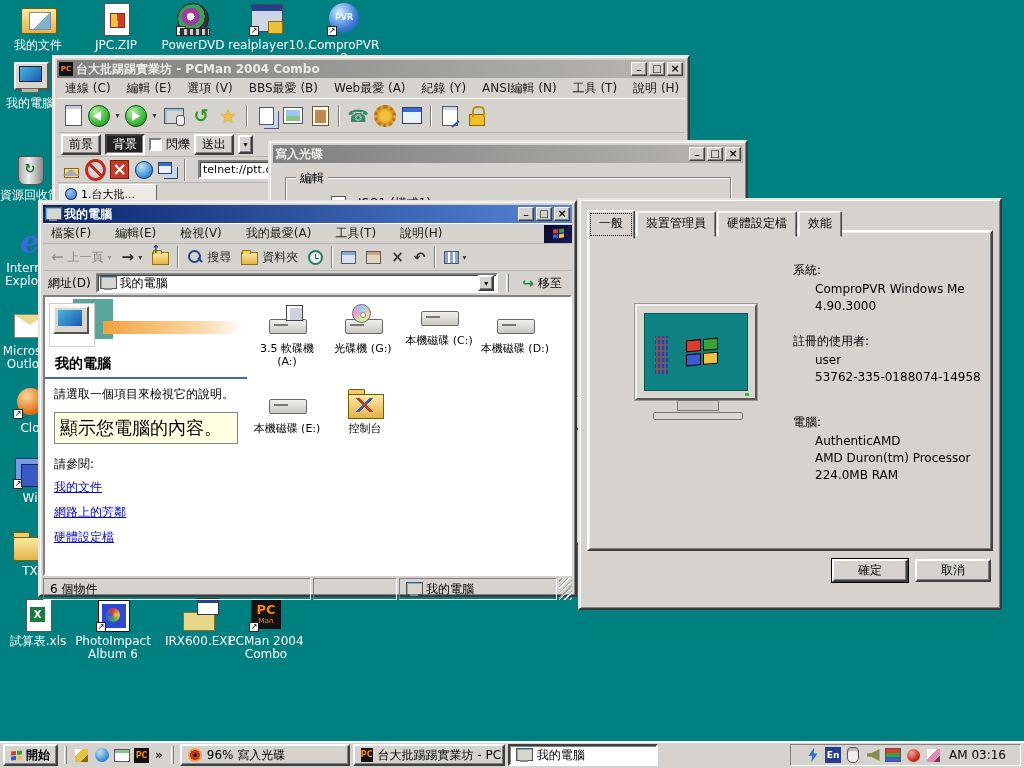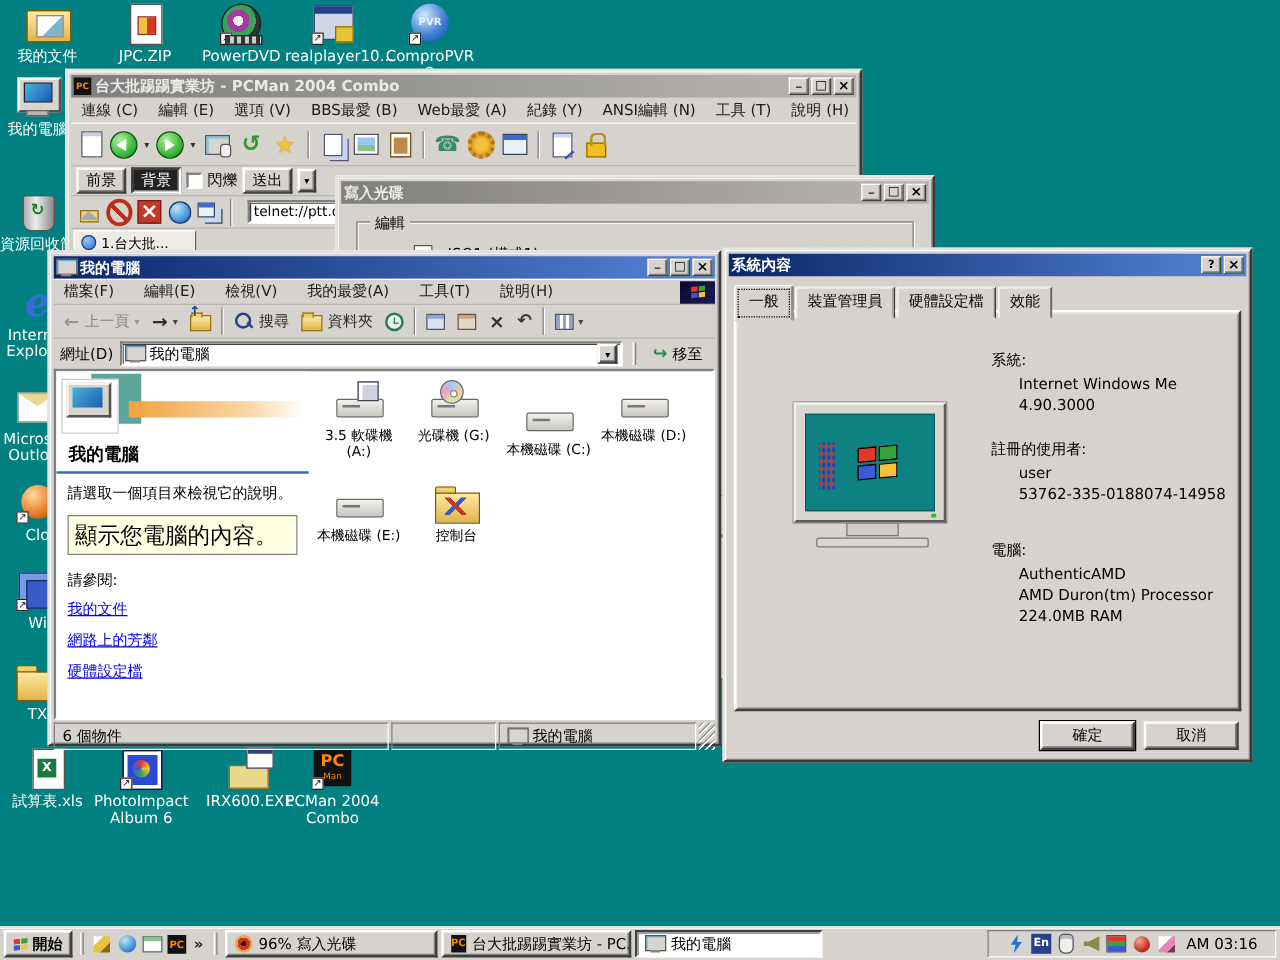--- a/index.html
+++ b/index.html
@@ -521,21 +521,21 @@
               <span class="top"></span>
             </span>
           <span class="flabel">3.5 軟碟機 (A:)</span>
         </div>
         <div class="fitem" style="left:78px;top:8px">
           <span class="ic ic-drive ic-cdrom">
               <span class="top"></span>
             </span>
           <span class="flabel">光碟機 (G:)</span>
         </div>
-        <div class="fitem" style="left:154px;top:19px">
+        <div class="fitem" style="left:154px;top:0">
           <span class="ic ic-drive"></span>
           <span class="flabel">本機磁碟 (C:)</span>
         </div>
         <div class="fitem" style="left:230px;top:8px">
           <span class="ic ic-drive"></span>
           <span class="flabel">本機磁碟 (D:)</span>
         </div>
         <div class="fitem" style="left:2px;top:88px">
           <span class="ic ic-drive"></span>
           <span class="flabel">本機磁碟 (E:)</span>
@@ -553,27 +553,20 @@
       <span class="sbar sb2"></span>
       <span class="sbar sb3">
         <span class="mini-comp"></span>
         <span>我的電腦</span>
       </span>
       <span class="grip"></span>
     </div>
   </div>
 
   <div class="win95 sp-win">
-    <div class="titlebar active">
-      <span class="title-text">系統內容</span>
-      <span class="tb-btns">
-        <span class="tb-btn g-help"></span>
-        <span class="tb-btn g-close"></span>
-      </span>
-    </div>
     <div class="sp-body">
       <div class="sp-tabs">
         <span class="sp-tab active">一般</span>
         <span class="sp-tab">裝置管理員</span>
         <span class="sp-tab">硬體設定檔</span>
         <span class="sp-tab">效能</span>
       </div>
       <div class="sp-page">
         <div class="mon2">
           <div class="mon2-screen">
@@ -584,21 +577,21 @@
                 <i class="f-b"></i>
                 <i class="f-y"></i>
               </span>
           </div>
           <span class="led"></span>
           <span class="neck"></span>
           <span class="foot"></span>
         </div>
         <div class="sp-text">
           <div class="sp-label">系統:</div>
-          <div class="sp-line">Internet Windows Me</div>
+          <div class="sp-line">ComproPVR Windows Me</div>
           <div class="sp-line">4.90.3000</div>
           <div class="gap18"></div>
           <div class="sp-label">註冊的使用者:</div>
           <div class="sp-line">user</div>
           <div class="sp-line">53762-335-0188074-14958</div>
           <div class="gap28"></div>
           <div class="sp-label">電腦:</div>
           <div class="sp-line">AuthenticAMD</div>
           <div class="sp-line">AMD Duron(tm) Processor</div>
           <div class="sp-line">224.0MB RAM</div>

